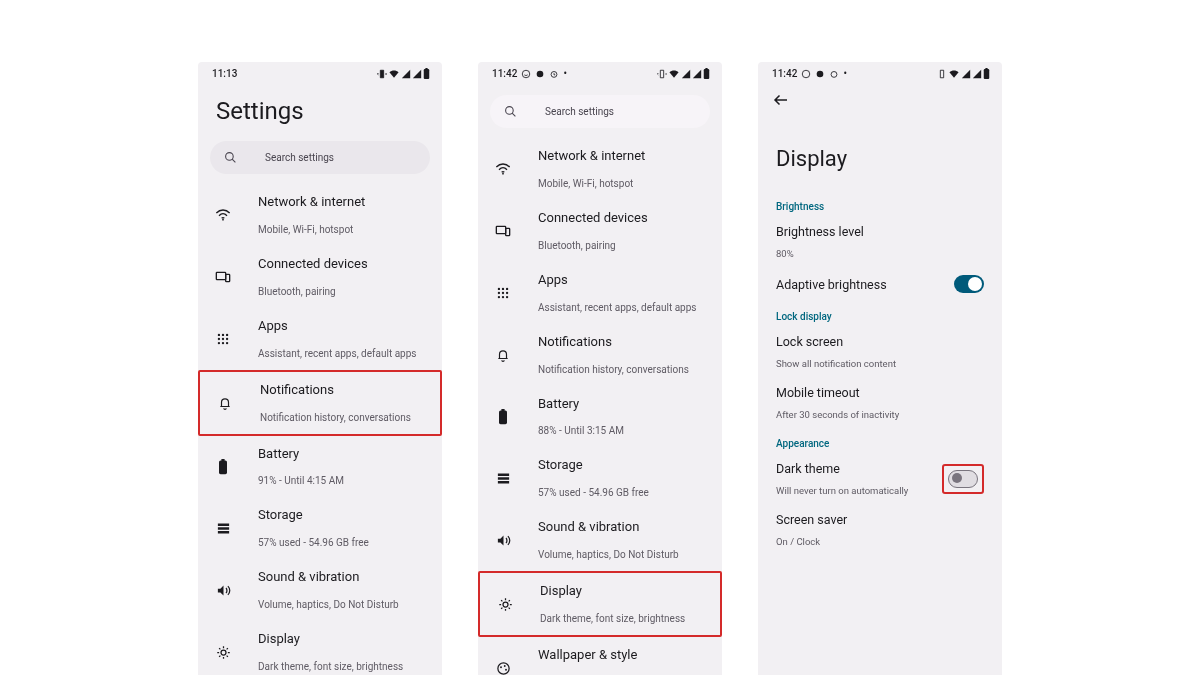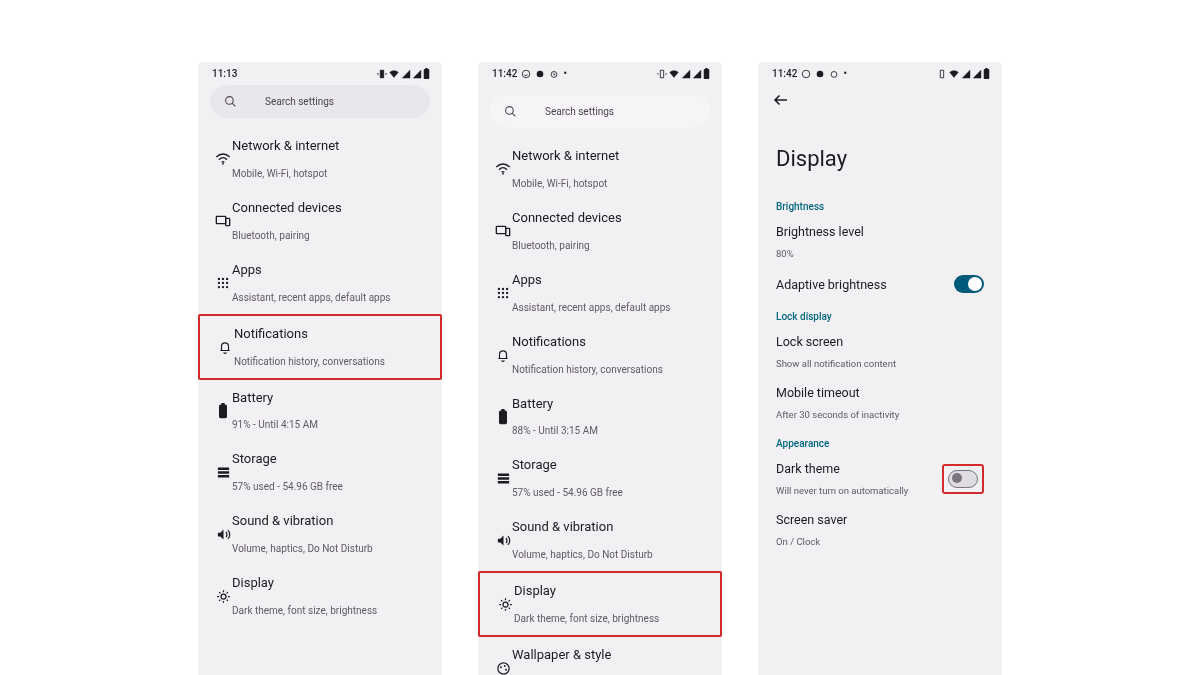--- a/index.html
+++ b/index.html
@@ -56,21 +56,21 @@
     display: flex;
     align-items: center;
     gap: 28px;
     font-size: 10px;
     color: #49454f;
   }
   .searchbar-light { background: #f7f4f8; }
   .list-item {
     display: flex;
     align-items: center;
-    gap: 0;
+    gap: 26px;
     padding: 10px 16px;
   }
   .list-item .icon {
     width: 18px;
     display: flex;
     justify-content: center;
     align-items: center;
     flex-shrink: 0;
   }
   .list-item .txt { flex: 1; }
@@ -157,20 +157,21 @@
       <svg width="10" height="10" viewBox="0 0 24 24">
           <path fill="#1c1b1f" d="M2 22h20V2z"></path>
         </svg>
       <svg width="7" height="11" viewBox="0 0 12 20">
           <rect x="1" y="2" width="10" height="18" rx="2" fill="#1c1b1f"></rect>
           <rect x="4" y="0" width="4" height="3" fill="#1c1b1f"></rect>
         </svg>
     </div>
   </div>
 
+  <div class="page-title">Settings</div>
 
   <div class="searchbar">
     <svg width="13" height="13" viewBox="0 0 24 24">
         <circle cx="10" cy="10" r="7" stroke="#49454f" stroke-width="2" fill="none"></circle>
         <line x1="15" y1="15" x2="21" y2="21" stroke="#49454f" stroke-width="2"></line>
       </svg>
     <span>Search settings</span>
   </div>
 
   <div class="list-item">

